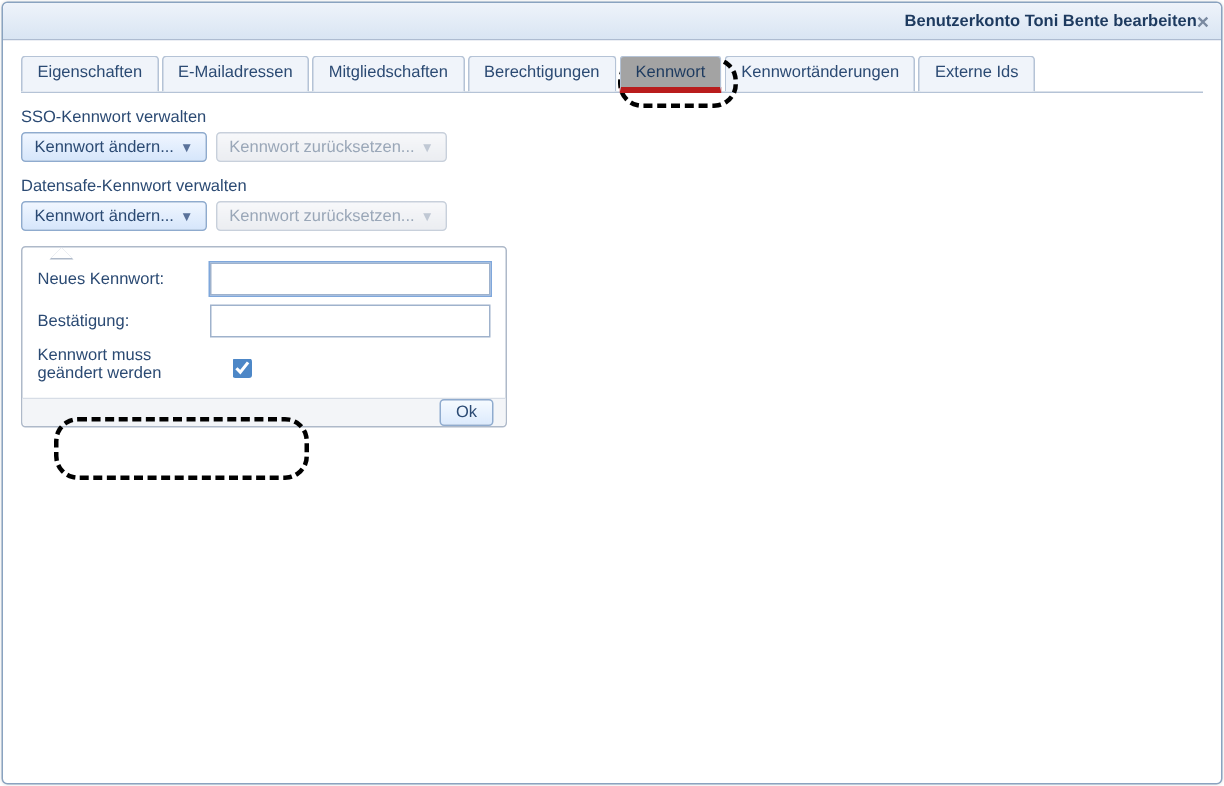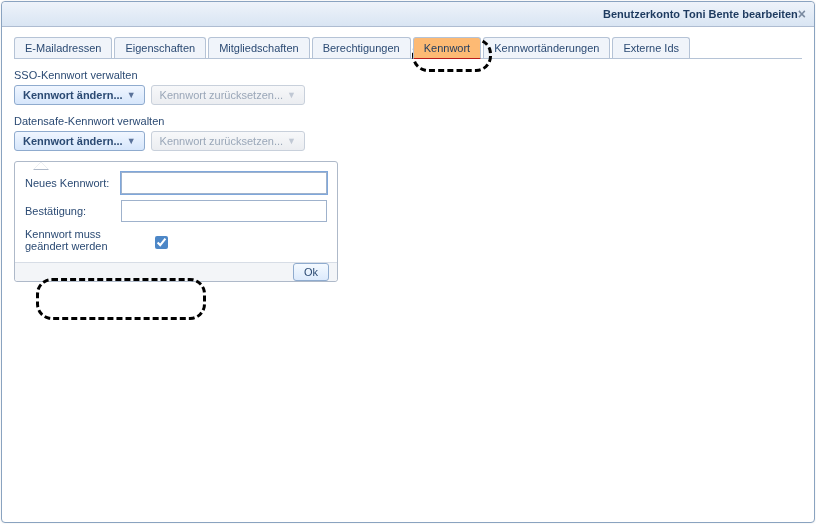--- a/index.html
+++ b/index.html
@@ -2,34 +2,34 @@
 <html><head>
 <meta charset="utf-8">
 <style>
 html,body{margin:0;padding:0;font-family:Tahoma,Arial,sans-serif;font-size:11px;color:#333;background:#fff}
 .window{position:relative;width:812px;height:520px;border:1px solid #8aa3c0;border-radius:4px;margin:1px;box-shadow:0 0 2px rgba(0,0,0,.1);background:#fff}
 .titlebar{height:24px;line-height:24px;padding:0 8px;background:linear-gradient(#eef3fa,#d9e5f3);border-bottom:1px solid #aebcd1;border-radius:4px 4px 0 0;font-weight:bold;color:#1d3a5f;display:flex;justify-content:flex-end;align-items:center}
 .close-x{color:#7a8aa0;font-size:14px;cursor:pointer}
 .body{padding:10px 12px}
 .tabs{display:flex;border-bottom:1px solid #b5c3d6;margin-bottom:10px}
 .tab{padding:4px 10px;border:1px solid #b5c3d6;border-bottom:none;margin-right:2px;background:#f0f4fa;color:#2b4a73;border-radius:3px 3px 0 0;cursor:pointer;position:relative}
-.tab.active{background:#fdba74;color:#1d3a5f;z-index:2;border-bottom:1px solid #b91c1c;margin-bottom:-1px}
+.tab.active{background:#a3a3a3;color:#1d3a5f;z-index:2;border-bottom:4px solid #b91c1c;margin-bottom:-1px}
 .section-label{color:#2b4a73;margin:6px 0 4px}
 .btn-row{display:flex;gap:6px;margin-bottom:10px}
 .btn{display:inline-flex;align-items:center;gap:4px;padding:3px 8px;border:1px solid #9fb2cc;border-radius:3px;background:linear-gradient(#fdfdfd,#e9eef6);color:#2b4a73;cursor:pointer}
-.btn.primary{background:linear-gradient(#f0f6ff,#d6e6fb);border-color:#8fabce;font-weight:bold}
+.btn.primary{background:linear-gradient(#f0f6ff,#d6e6fb);border-color:#8fabce;font-weight:normal}
 .btn.disabled{color:#9aa7b8;background:linear-gradient(#f7f8fa,#ebedf1);border-color:#c8d0db;cursor:default}
 .tri{font-size:9px;color:#5a729a}
 .btn.disabled .tri{color:#c0c8d4}
 .popover{position:relative;width:322px;border:1px solid #aeb9c9;border-radius:3px;background:#fff;margin-top:10px}
 .popover::before{content:"";position:absolute;top:-8px;left:18px;border:8px solid transparent;border-bottom-color:#aeb9c9}
 .popover::after{content:"";position:absolute;top:-7px;left:19px;border:7px solid transparent;border-bottom-color:#fff}
 .popover-inner{padding:10px 10px 0}
 .form-row{display:flex;align-items:center;margin-bottom:6px}
-.form-row label{width:96px;color:#2b4a73}
+.form-row label{width:115px;color:#2b4a73}
 .form-row input[type=text],.form-row input[type=password]{flex:1;height:18px;border:1px solid #9fb2cc;padding:1px 3px;font-family:inherit;font-size:11px}
 .form-row.focus input{outline:1px solid #7fa7db}
 .check-row{display:flex;align-items:flex-end;gap:6px;margin:6px 0 10px}
 .check-row label{color:#2b4a73;max-width:120px}
 .check-row input{margin-top:1px;accent-color:#4d87c7}
 .popover-footer{border-top:1px solid #d7dde6;background:#f3f5f8;padding:0 8px;display:flex;justify-content:flex-end;border-radius:0 0 3px 3px}
 .ok-btn{padding:2px 10px;border:1px solid #8fabce;border-radius:3px;background:linear-gradient(#f5faff,#dceafc);color:#2b4a73;cursor:pointer}
 
 
 .ring{position:absolute;border:3px dashed #000;border-radius:16px;pointer-events:none}
@@ -40,22 +40,22 @@
 <body>
 
 <div class="window">
   <div class="titlebar">
     <span>Benutzerkonto Toni Bente bearbeiten</span>
     <span class="close-x">×</span>
   </div>
   <div class="body">
 
     <div class="tabs" id="tabs">
+        <div class="tab">Eigenschaften</div>
         <div class="tab">E-Mailadressen</div>
-        <div class="tab">Eigenschaften</div>
         <div class="tab">Mitgliedschaften</div>
         <div class="tab">Berechtigungen</div>
         <div class="tab active">Kennwort</div>
         <div class="tab">Kennwortänderungen</div>
         <div class="tab">Externe Ids</div>
       </div>
 
     <div class="section-label">SSO-Kennwort verwalten</div>
     <div class="btn-row">
       <div class="btn primary">

